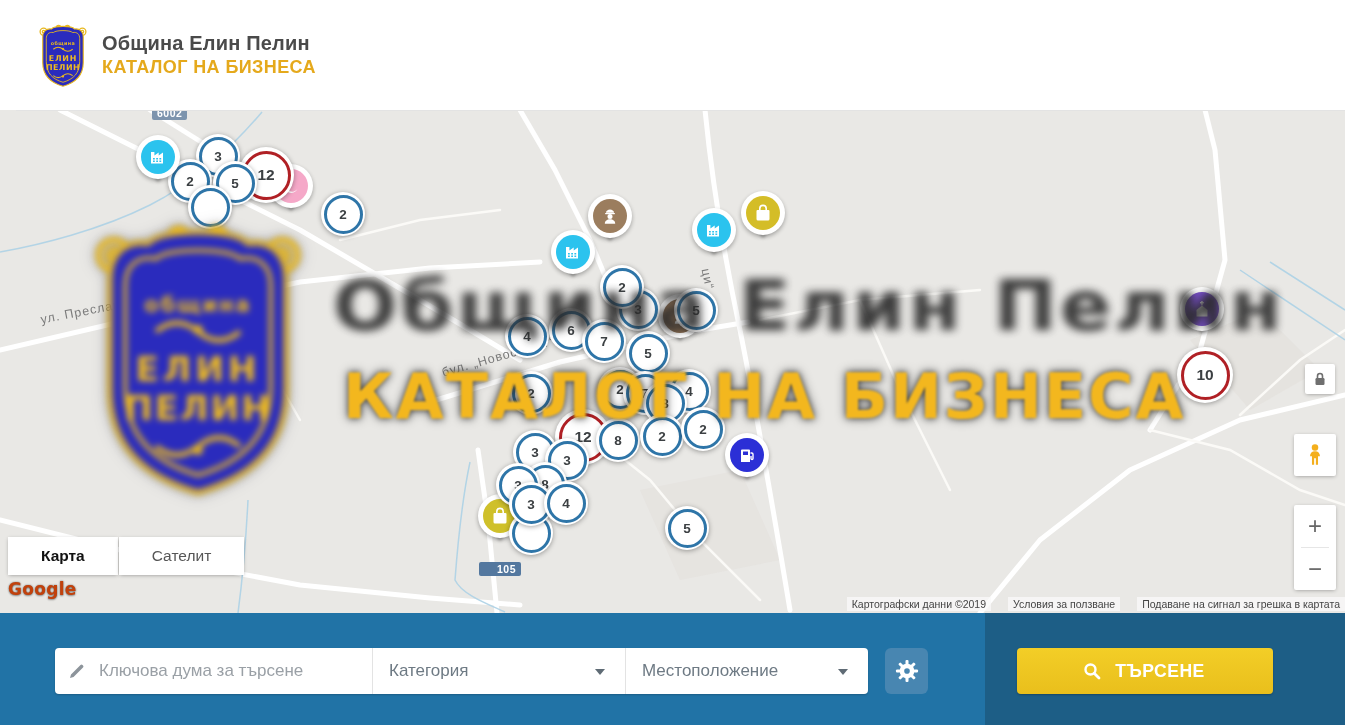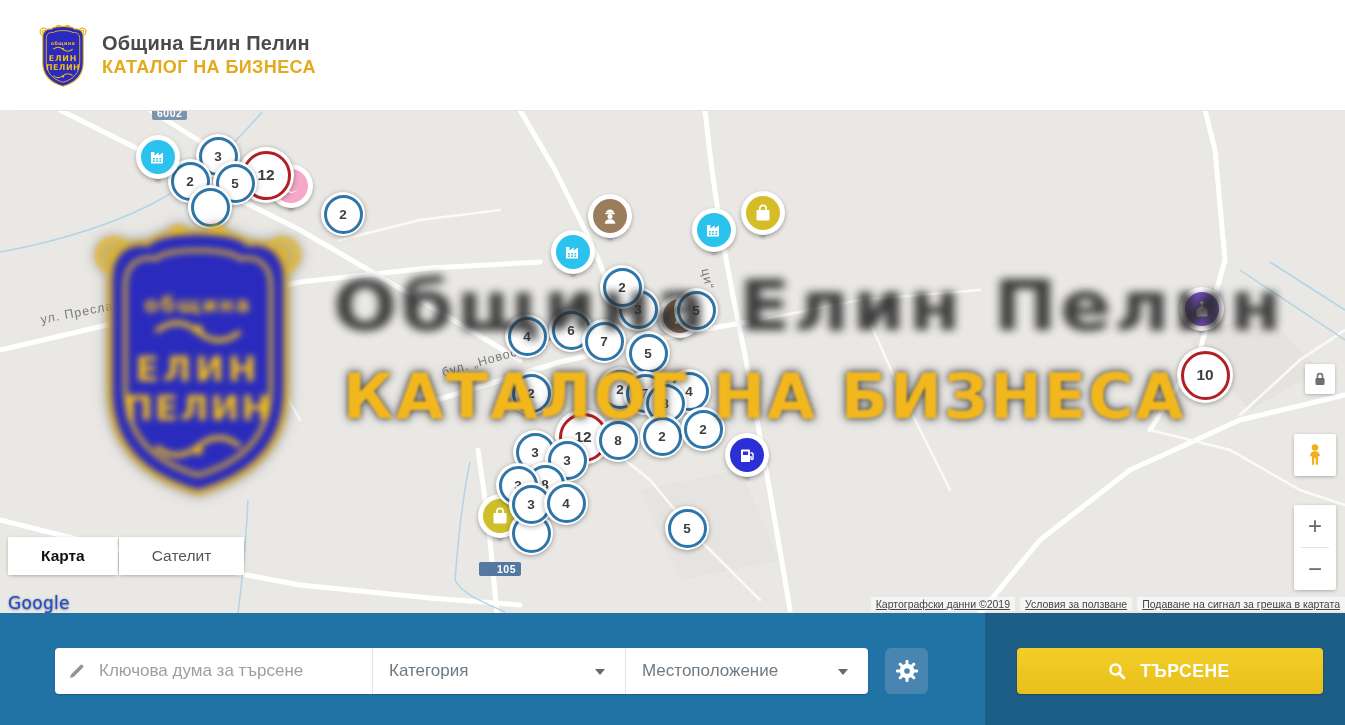--- a/index.html
+++ b/index.html
@@ -48,24 +48,24 @@
             transform:scaleX(1.08);transform-origin:left;filter:blur(4.5px);opacity:.92;}
   .wm-sub{position:absolute;left:343px;top:250px;font-family:"DejaVu Sans",sans-serif;font-weight:700;
           font-size:62px;color:var(--gold-bright,#f3b71e);white-space:nowrap;letter-spacing:2px;
           text-shadow:0 0 6px rgba(35,35,35,.85),0 0 12px rgba(35,35,35,.45);filter:blur(1.3px);}
   
   .maptype{position:absolute;left:8px;top:427px;z-index:8;display:flex;gap:1px;}
   .maptype div{background:#fff;height:38px;display:flex;align-items:center;justify-content:center;
                padding:0 33px;font-size:15.5px;box-shadow:0 1px 4px -1px rgba(0,0,0,.4);cursor:pointer;}
   .maptype .active{font-weight:600;color:#111;}
   .maptype .idle{color:#565656;}
-  .glogo{position:absolute;left:8px;bottom:0;z-index:8;font-family:"DejaVu Sans",sans-serif;
-         font-size:17px;font-weight:400;color:#1d4ed8;letter-spacing:.3px;cursor:pointer;
+  .glogo{position:absolute;left:8px;bottom:14px;z-index:8;font-family:"DejaVu Sans",sans-serif;
+         font-size:17px;font-weight:700;color:#c2410c;letter-spacing:.3px;cursor:pointer;
          text-shadow:0 0 2px rgba(0,0,0,.45),0 1px 2px rgba(0,0,0,.3);}
-  .attr{position:absolute;right:0;bottom:2px;z-index:8;display:flex;gap:5px;font-size:10.5px;color:#444;text-decoration:underline;}
+  .attr{position:absolute;right:0;bottom:2px;z-index:8;display:flex;gap:17px;font-size:10.5px;color:#444;}
   .attr span{background:rgba(250,250,250,.75);padding:1px 5px;white-space:nowrap;}
   .attr .lnk{cursor:pointer;}
   .ctl{position:absolute;background:#fff;box-shadow:0 1px 4px -1px rgba(0,0,0,.4);z-index:8;
        display:flex;align-items:center;justify-content:center;cursor:pointer;border-radius:2px;}
   .ctl-lock{left:1305px;top:254px;width:30px;height:30px;}
   .ctl-peg{left:1294px;top:324px;width:42px;height:42px;}
   .zoomctl{position:absolute;left:1294px;top:395px;width:42px;height:85px;background:#fff;border-radius:2px;
            box-shadow:0 1px 4px -1px rgba(0,0,0,.4);z-index:8;display:flex;flex-direction:column;}
   .zoomctl div{flex:1;display:flex;align-items:center;justify-content:center;font-size:24px;color:#666;cursor:pointer;}
   .zoomctl .zdiv{flex:none;height:1px;background:#e6e6e6;margin:0 7px;}
@@ -81,21 +81,21 @@
   .seg-key input::placeholder{color:#9aa0a6;}
   .seg-dd{cursor:pointer;}
   .seg-cat{width:252px;}
   .seg-loc{flex:1;}
   .dd-label{margin-left:16px;font-size:17px;color:#6e7a84;}
   .caret{position:absolute;right:20px;top:50%;margin-top:-2px;width:0;height:0;
          border-left:5.5px solid transparent;border-right:5.5px solid transparent;border-top:6px solid #5f6b75;}
   .gearbtn{position:absolute;left:885px;top:35px;width:43px;height:46px;border-radius:6px;
            background:var(--gear-blue,#4886b1);display:flex;align-items:center;justify-content:center;cursor:pointer;border:0;}
   .gearbtn svg{width:26px;height:26px;}
-  .searchbtn{position:absolute;left:1017px;top:35px;width:306px;height:46px;border:0;border-radius:4px;cursor:pointer;
+  .searchbtn{position:absolute;left:1017px;top:35px;width:256px;height:46px;border:0;border-radius:4px;cursor:pointer;
              background:linear-gradient(#f3ce27,var(--accent-yellow,#e9bf1c));box-shadow:0 1px 2px rgba(0,0,0,.25);
              display:flex;align-items:center;justify-content:center;gap:11px;}
   .searchbtn span{font-size:18.5px;font-weight:700;color:#fff;letter-spacing:.5px;transform:scaleX(.95);}
   .hiddefs{position:absolute;width:0;height:0;overflow:hidden;}
 </style>
 </head>
 <body>
 
 <svg class="hiddefs" aria-hidden="true">
   <symbol id="crest" viewBox="0 0 120 150">

